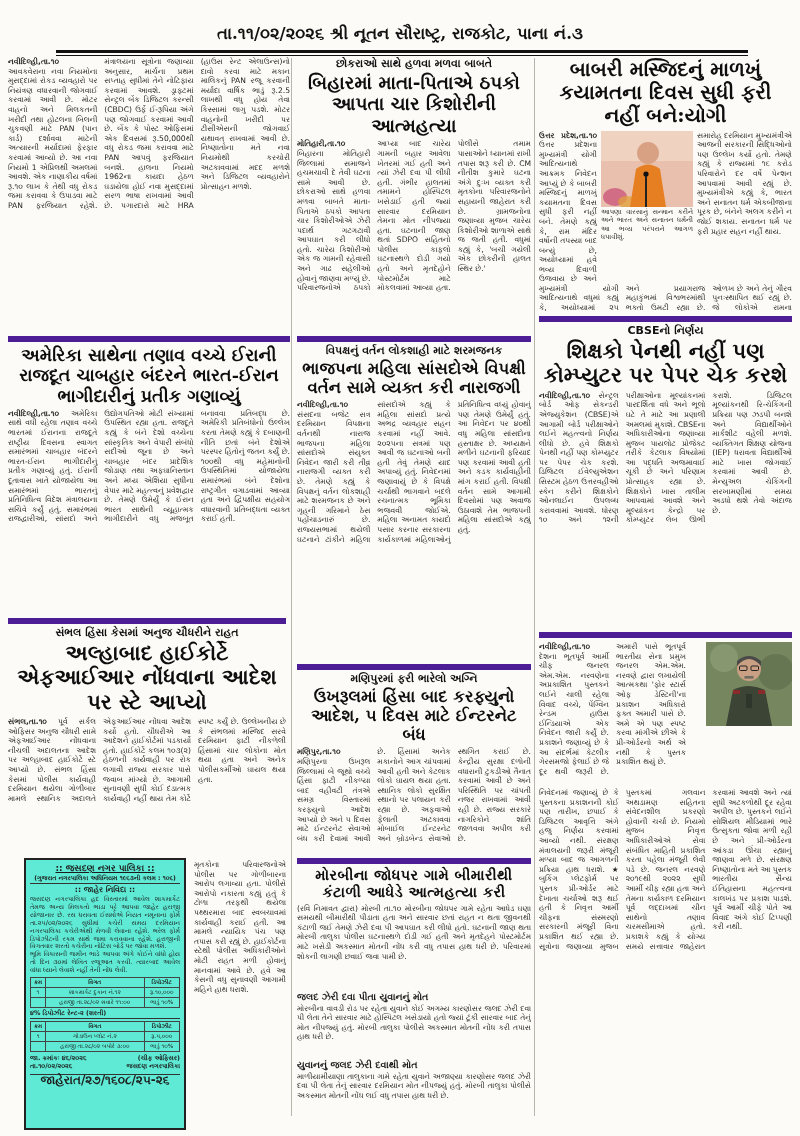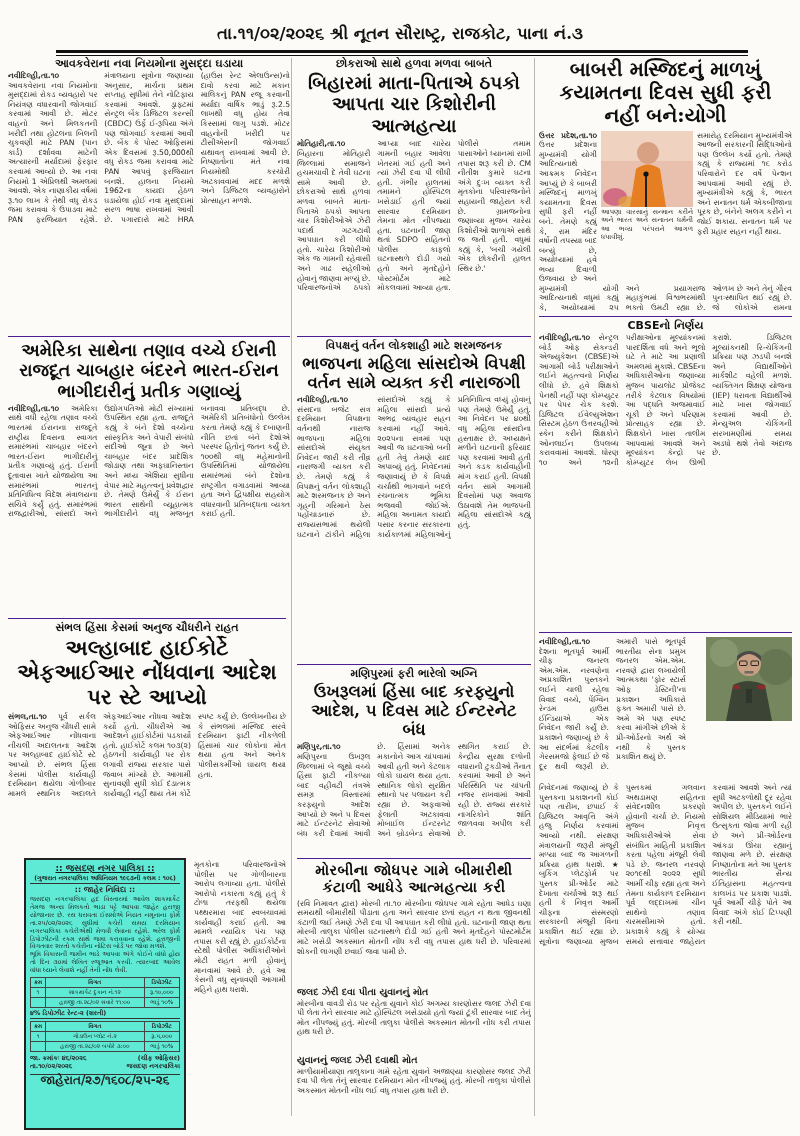--- a/index.html
+++ b/index.html
@@ -7,21 +7,21 @@
         font-family:"DejaVu Sans",sans-serif;overflow:hidden;}
   
   .masthead{position:absolute;top:24px;left:0;right:0;text-align:center;font-weight:bold;
             font-size:16.5px;font-family:"DejaVu Serif",serif;color:#111;}
   .mrule{position:absolute;top:50px;left:56px;width:692px;height:2px;border-top:3px solid #111;border-bottom:1px solid #111;}
   
   .vsep{position:absolute;top:58px;bottom:20px;width:0;border-left:1px solid #b9b5ac;}
   .vsep.v1{left:291px;} .vsep.v2{left:534px;}
   
   .article{position:absolute;overflow:hidden;background:transparent;}
-  .topline{border-top:1px solid #4c1d95;padding-top:2px;}
+  .topline{border-top:6px solid #4c1d95;padding-top:2px;}
   .kicker{text-align:center;font-weight:bold;font-size:11px;line-height:14px;color:#111;}
   .headline{margin:1px 0 3px 0;text-align:center;font-weight:bold;color:#0d0d0d;
             font-family:"DejaVu Serif",serif;line-height:1.16;}
   .h20{font-size:20px;} .h19{font-size:18.5px;} .h18{font-size:17.5px;}
   .h17{font-size:16.5px;} .h21{font-size:21px;} .h15{font-size:14.5px;font-family:"DejaVu Sans",sans-serif;letter-spacing:.4px;}
   .body{font-size:7.6px;line-height:9.6px;text-align:justify;color:#25241f;overflow:hidden;}
   .cols-3{column-count:3;column-gap:7px;}
   .cols-2{column-count:2;column-gap:7px;}
   .dateline{font-weight:bold;}
   
@@ -79,21 +79,20 @@
 <body>
 
 <div class="page">
 
   <div class="masthead">તા.૧૧/૦૨/૨૦૨૬ શ્રી નૂતન સૌરાષ્ટ્ર, રાજકોટ, પાના નં.૩</div>
   <div class="mrule"></div>
   <div class="vsep v1"></div>
   <div class="vsep v2"></div>
 
   <section class="article" id="pan">
-    <div class="kicker">આવકવેરાના નવા નિયમોના મુસદ્દા ઘડાયા</div>
     <div class="body cols-3">
       <span class="dateline">નવીદિલ્હી,તા.૧૦</span>
       <span>આવકવેરાના નવા નિયમોના મુસદ્દામાં રોકડ વ્યવહારો પર નિયંત્રણ વધારવાની જોગવાઈ કરવામાં આવી છે. મોટર વાહનો અને મિલકતની ખરીદી તથા હોટલના બિલની ચુકવણી માટે PAN (પાન કાર્ડ) દર્શાવવા માટેની અત્યારની મર્યાદામાં ફેરફાર કરવામાં આવ્યો છે. આ નવા નિયમો 1 એપ્રિલથી અમલમાં આવશે. એક નાણાકીય વર્ષમાં રૂ.૧૦ લાખ કે તેથી વધુ રોકડ જમા કરાવવા કે ઉપાડવા માટે PAN ફરજિયાત રહેશે. મંત્રાલયના સૂત્રોના જણાવ્યા અનુસાર, માર્ચના પ્રથમ સપ્તાહ સુધીમાં તેને નોટિફાય કરવામાં આવશે. ડ્રાફ્ટમાં સેન્ટ્રલ બેંક ડિજિટલ કરન્સી (CBDC) ઉર્ફે ઈ-રૂપિયા અંગે પણ જોગવાઈ કરવામાં આવી છે. બેંક કે પોસ્ટ ઓફિસમાં એક દિવસમાં રૂ.50,000થી વધુ રોકડ જમા કરાવવા માટે PAN આપવું ફરજિયાત બનશે. હાલના નિયમો 1962ના કાયદા હેઠળ ઘડાયેલા હોઈ નવા મુસદ્દામાં સરળ ભાષા રાખવામાં આવી છે. પગારદારો માટે HRA (હાઉસ રેન્ટ એલાઉન્સ)નો દાવો કરવા માટે મકાન માલિકનું PAN રજૂ કરવાની મર્યાદા વાર્ષિક ભાડું રૂ.2.5 લાખથી વધુ હોય તેવા કિસ્સામાં લાગુ પડશે. મોટર વાહનોની ખરીદી પર ટીસીએસની જોગવાઈ યથાવત્ રાખવામાં આવી છે. નિષ્ણાતોના મતે નવા નિયમોથી કરચોરી અટકાવવામાં મદદ મળશે અને ડિજિટલ વ્યવહારોને પ્રોત્સાહન મળશે.</span>
     </div>
   </section>
 
   <section class="article" id="bihar">
     <div class="kicker">છોકરાઓ સાથે હળવા મળવા બાબતે</div>
     <h1 class="headline h19">બિહારમાં માતા-પિતાએ ઠપકો આપતા ચાર કિશોરીની આત્મહત્યા</h1>
     <div class="body cols-3">
@@ -139,20 +138,21 @@
     <div class="kicker">વિપક્ષનું વર્તન લોકશાહી માટે શરમજનક</div>
     <h1 class="headline h17">ભાજપના મહિલા સાંસદોએ વિપક્ષી વર્તન સામે વ્યક્ત કરી નારાજગી</h1>
     <div class="body cols-3">
       <span class="dateline">નવીદિલ્હી,તા.૧૦</span>
       <span>સંસદના બજેટ સત્ર દરમિયાન વિપક્ષના વર્તનથી નારાજ ભાજપના મહિલા સાંસદોએ સંયુક્ત નિવેદન જારી કરી તીવ્ર નારાજગી વ્યક્ત કરી છે. તેમણે કહ્યું કે વિપક્ષનું વર્તન લોકશાહી માટે શરમજનક છે અને ગૃહની ગરિમાને ઠેસ પહોંચાડનારું છે. રાજ્યસભામાં થયેલી ઘટનાને ટાંકીને મહિલા સાંસદોએ કહ્યું કે મહિલા સાંસદો પ્રત્યે અભદ્ર વ્યવહાર સહન કરવામાં નહીં આવે. ૨૦૨૫ના સત્રમાં પણ આવી જ ઘટનાઓ બની હતી તેવું તેમણે યાદ અપાવ્યું હતું. નિવેદનમાં જણાવાયું છે કે વિપક્ષે ચર્ચાથી ભાગવાને બદલે રચનાત્મક ભૂમિકા ભજવવી જોઈએ. મહિલા અનામત કાયદો પસાર કરનાર સરકારના કાર્યકાળમાં મહિલાઓનું પ્રતિનિધિત્વ વધ્યું હોવાનું પણ તેમણે ઉમેર્યું હતું. આ નિવેદન પર ૪૦થી વધુ મહિલા સાંસદોના હસ્તાક્ષર છે. અધ્યક્ષને મળીને ઘટનાની ફરિયાદ પણ કરવામાં આવી હતી અને કડક કાર્યવાહીની માંગ કરાઈ હતી. વિપક્ષી વર્તન સામે આગામી દિવસોમાં પણ અવાજ ઉઠાવાશે તેમ ભાજપની મહિલા સાંસદોએ કહ્યું હતું.</span>
     </div>
   </section>
 
   <section class="article topline" id="cbse">
     <div class="kicker">CBSEનો નિર્ણય</div>
+    <h1 class="headline h21">શિક્ષકો પેનથી નહીં પણ કોમ્પ્યુટર પર પેપર ચેક કરશે</h1>
     <div class="body cols-3">
       <span class="dateline">નવીદિલ્હી,તા.૧૦</span>
       <span>સેન્ટ્રલ બોર્ડ ઓફ સેકન્ડરી એજ્યુકેશન (CBSE)એ આગામી બોર્ડ પરીક્ષાઓને લઈને મહત્ત્વનો નિર્ણય લીધો છે. હવે શિક્ષકો પેનથી નહીં પણ કોમ્પ્યુટર પર પેપર ચેક કરશે. ડિજિટલ ઈવેલ્યુએશન સિસ્ટમ હેઠળ ઉત્તરવહીઓ સ્કેન કરીને શિક્ષકોને ઓનલાઈન ઉપલબ્ધ કરાવવામાં આવશે. ધોરણ ૧૦ અને ૧૨ની પરીક્ષાઓના મૂલ્યાંકનમાં પારદર્શિતા વધે અને ભૂલો ઘટે તે માટે આ પ્રણાલી અમલમાં મુકાશે. CBSEના અધિકારીઓના જણાવ્યા મુજબ પાયલોટ પ્રોજેક્ટ તરીકે કેટલાક વિષયોમાં આ પદ્ધતિ અજમાવાઈ ચૂકી છે અને પરિણામ પ્રોત્સાહક રહ્યા છે. શિક્ષકોને ખાસ તાલીમ આપવામાં આવશે અને મૂલ્યાંકન કેન્દ્રો પર કોમ્પ્યુટર લેબ ઊભી કરાશે. ડિજિટલ મૂલ્યાંકનથી રિ-ચેકિંગની પ્રક્રિયા પણ ઝડપી બનશે અને વિદ્યાર્થીઓને માર્કશીટ વહેલી મળશે. વ્યક્તિગત શિક્ષણ યોજના (IEP) ધરાવતા વિદ્યાર્થીઓ માટે ખાસ જોગવાઈ કરવામાં આવી છે. મેન્યુઅલ ચેકિંગની સરખામણીમાં સમય અડધો થશે તેવો અંદાજ છે.</span>
     </div>
   </section>
 
   <section class="article topline" id="allahabad">
     <div class="kicker">સંભલ હિંસા કેસમાં અનુજ ચૌધરીને રાહત</div>
     <h1 class="headline h21">અલ્હાબાદ હાઈકોર્ટે એફઆઈઆર નોંધવાના આદેશ પર સ્ટે આપ્યો</h1>
     <div class="body cols-3">

